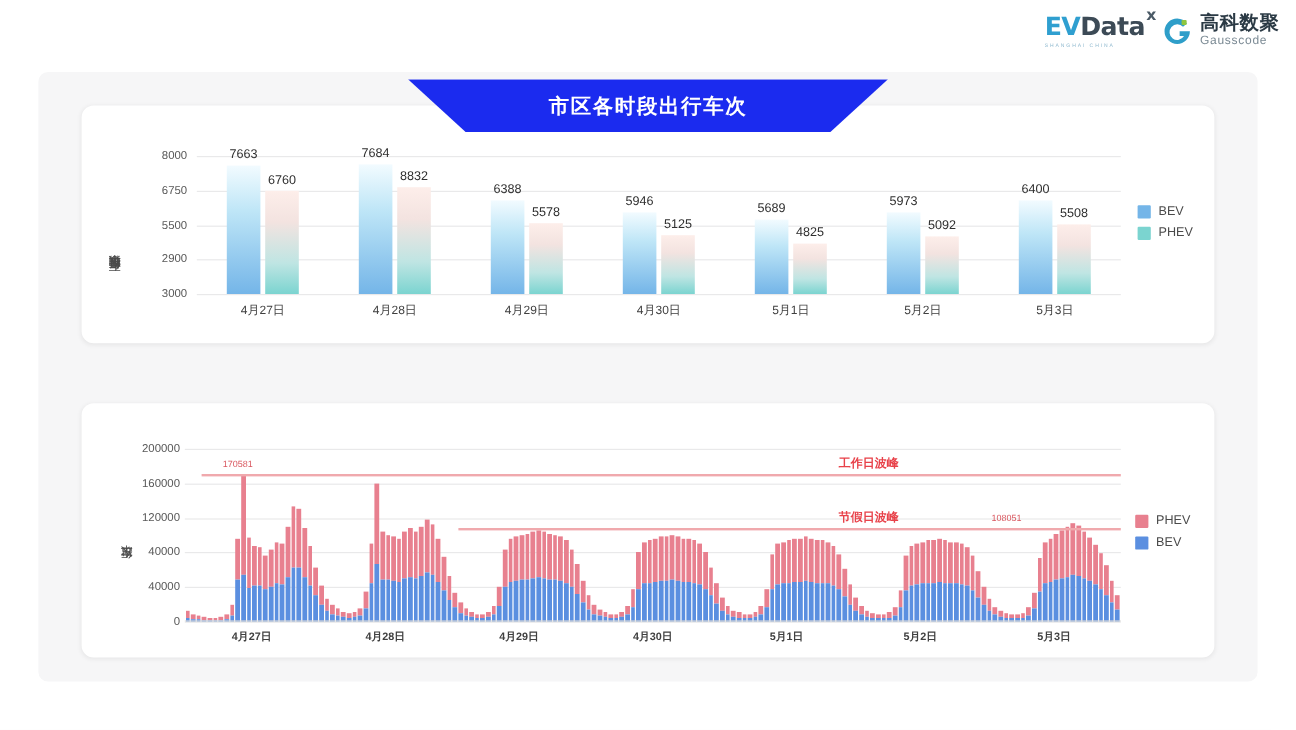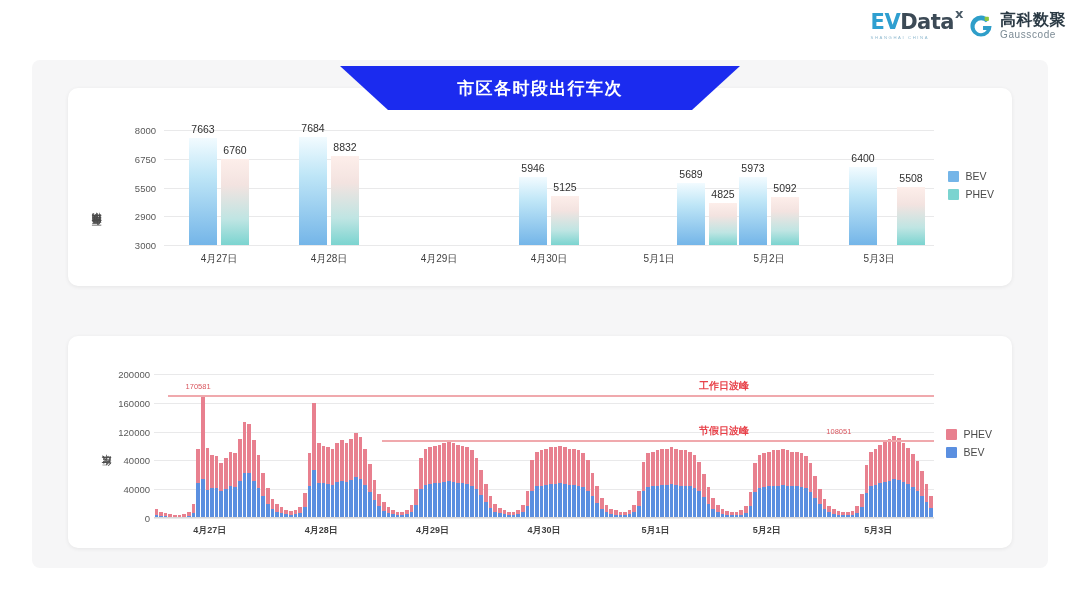--- a/index.html
+++ b/index.html
@@ -201,45 +201,53 @@
             </div>
           </div>
           <div class="c1-group" style="left: 135px; gap: 4px;">
             <div class="c1-bar bev" style="height: 107.732px;">
               <span class="c1-lbl">7684</span>
             </div>
             <div class="c1-bar phev" style="height: 88.918px;">
               <span class="c1-lbl">8832</span>
             </div>
           </div>
+          <div class="c1-group" style="left: 245px; gap: 4px;">
+            <div class="c1-bar bev" style="height: 77.924px;">
+              <span class="c1-lbl">6388</span>
+            </div>
+            <div class="c1-bar phev" style="height: 59.294px;">
+              <span class="c1-lbl">5578</span>
+            </div>
+          </div>
           <div class="c1-group" style="left: 355px; gap: 4px;">
             <div class="c1-bar bev" style="height: 67.758px;">
               <span class="c1-lbl">5946</span>
             </div>
             <div class="c1-bar phev" style="height: 48.875px;">
               <span class="c1-lbl">5125</span>
             </div>
           </div>
-          <div class="c1-group" style="left: 465px; gap: 4px; margin-left: 48px;">
+          <div class="c1-group" style="left: 465px; gap: 4px;">
             <div class="c1-bar bev" style="height: 61.847px;">
               <span class="c1-lbl">5689</span>
             </div>
             <div class="c1-bar phev" style="height: 41.975px;">
               <span class="c1-lbl">4825</span>
             </div>
           </div>
           <div class="c1-group" style="left: 575px; gap: 4px;">
             <div class="c1-bar bev" style="height: 68.379px;">
               <span class="c1-lbl">5973</span>
             </div>
             <div class="c1-bar phev" style="height: 48.116px;">
               <span class="c1-lbl">5092</span>
             </div>
           </div>
-          <div class="c1-group" style="left: 685px; gap: 20px;">
+          <div class="c1-group" style="left: 685px; gap: 4px;">
             <div class="c1-bar bev" style="height: 78.2px;">
               <span class="c1-lbl">6400</span>
             </div>
             <div class="c1-bar phev" style="height: 57.684px;">
               <span class="c1-lbl">5508</span>
             </div>
           </div>
         </div>
     </div>
 

